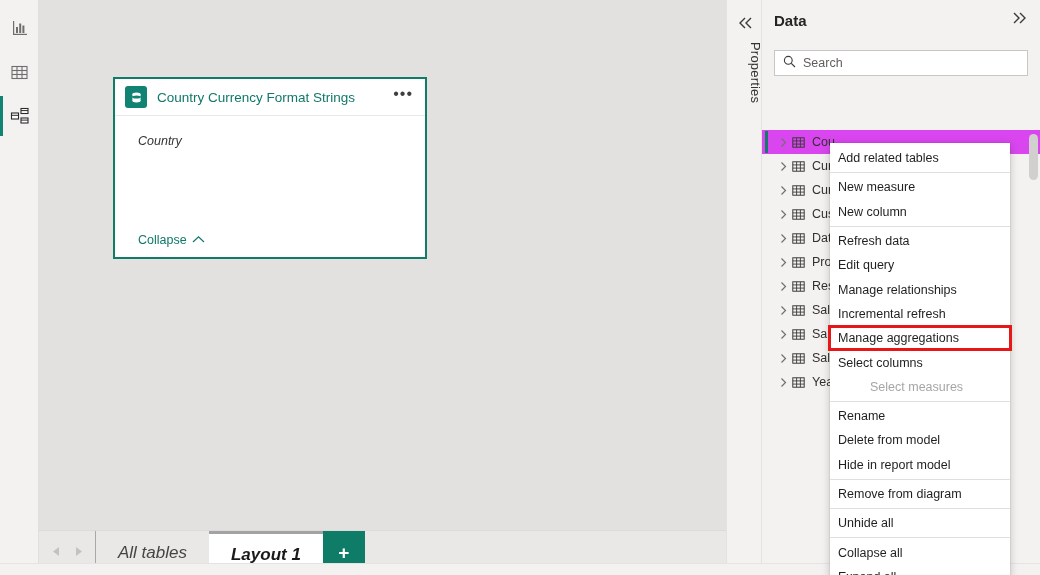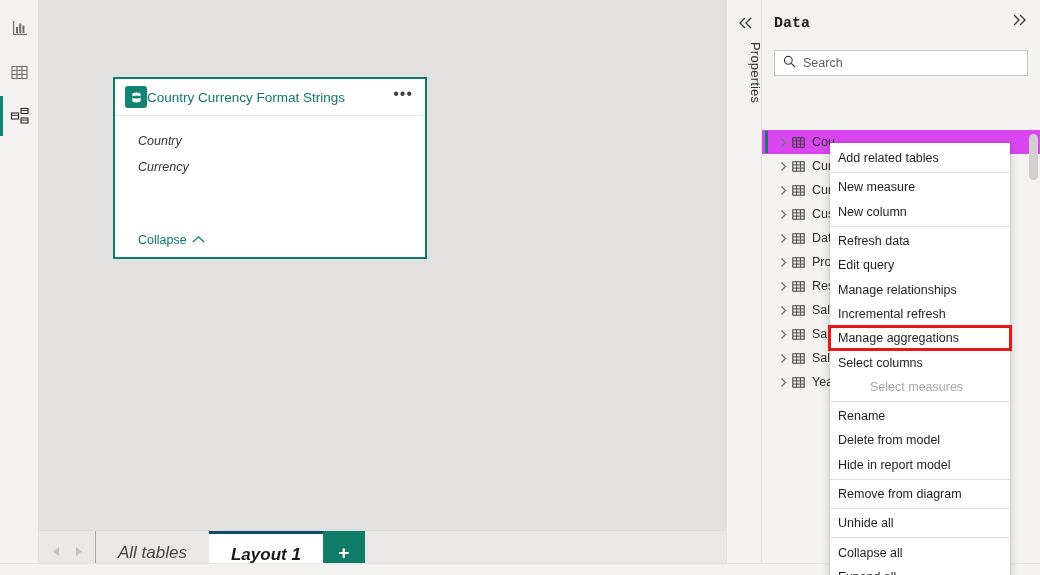--- a/index.html
+++ b/index.html
@@ -59,21 +59,21 @@
     flex: 0 0 auto;
   }
   #card-db-icon {
     width: 22px; height: 22px;
     background: #108372;
     border-radius: 3px;
     display: flex; align-items: center; justify-content: center;
     flex: 0 0 auto;
   }
   #card-title {
-    margin-left: 0;
+    margin-left: 10px;
     font-size: 13.5px;
     color: #10786a;
     white-space: nowrap;
     overflow: hidden;
     flex: 1 1 auto;
   }
   #card-ellipsis {
     color: #3f3f3f;
     font-size: 16px;
     letter-spacing: 1px;
@@ -127,21 +127,21 @@
     font-size: 17px;
     color: #444444;
     cursor: pointer;
     position: relative;
     font-style: italic;
   }
   .page-tab.active {
     background: #ffffff;
     color: #1a1a1a;
     font-weight: bold;
-    border-top: 3px solid #0c4a6e;
+    border-top: 3px solid #a3a3a3;
   }
   #tab-add {
     width: 42px;
     background: #0e7c66;
     display: flex; align-items: center; justify-content: center;
     color: #ffffff;
     font-size: 19px;
     font-weight: bold;
     cursor: pointer;
   }
@@ -173,23 +173,22 @@
 
   
   #data-panel {
     position: absolute; left: 762px; top: 0;
     width: 278px; height: 575px;
     background: #f3f2f1;
   }
   #data-header {
     position: relative;
     height: 40px;
-    display: flex; align-items: flex-end;
-    padding: 8px 12px;
-    font-family: Liberation Mono, monospace;
+    display: flex; align-items: center;
+    padding: 16px 12px;
   }
   #data-title {
     font-size: 15px;
     font-weight: bold;
     color: #252423;
     flex: 1 1 auto;
   }
   #data-expand {
     cursor: pointer;
     display: flex; align-items: center;
@@ -378,21 +377,20 @@
             <rect x="2.4" y="6.4" width="8.2" height="3.4" fill="#ffffff"></rect>
             <ellipse cx="6.5" cy="9.8" rx="4.1" ry="1.6" fill="#ffffff"></ellipse>
             <ellipse cx="6.5" cy="5.9" rx="4.1" ry="1.5" fill="#108372"></ellipse>
           </svg>
         </span>
         <span id="card-title">Country Currency Format Strings</span>
         <span id="card-ellipsis">•••</span>
       </div>
       <div id="card-fields">
         <div class="card-field">Country</div>
-        <div class="card-field">Currency</div>
       </div>
       <div id="card-collapse">
         <span>Collapse</span>
         <span>
           <svg width="13" height="9" viewBox="0 0 13 9">
             <polyline points="1,7 6.5,1.8 12,7" fill="none" stroke="#10786a" stroke-width="1.2"></polyline>
           </svg>
         </span>
       </div>
     </div>

